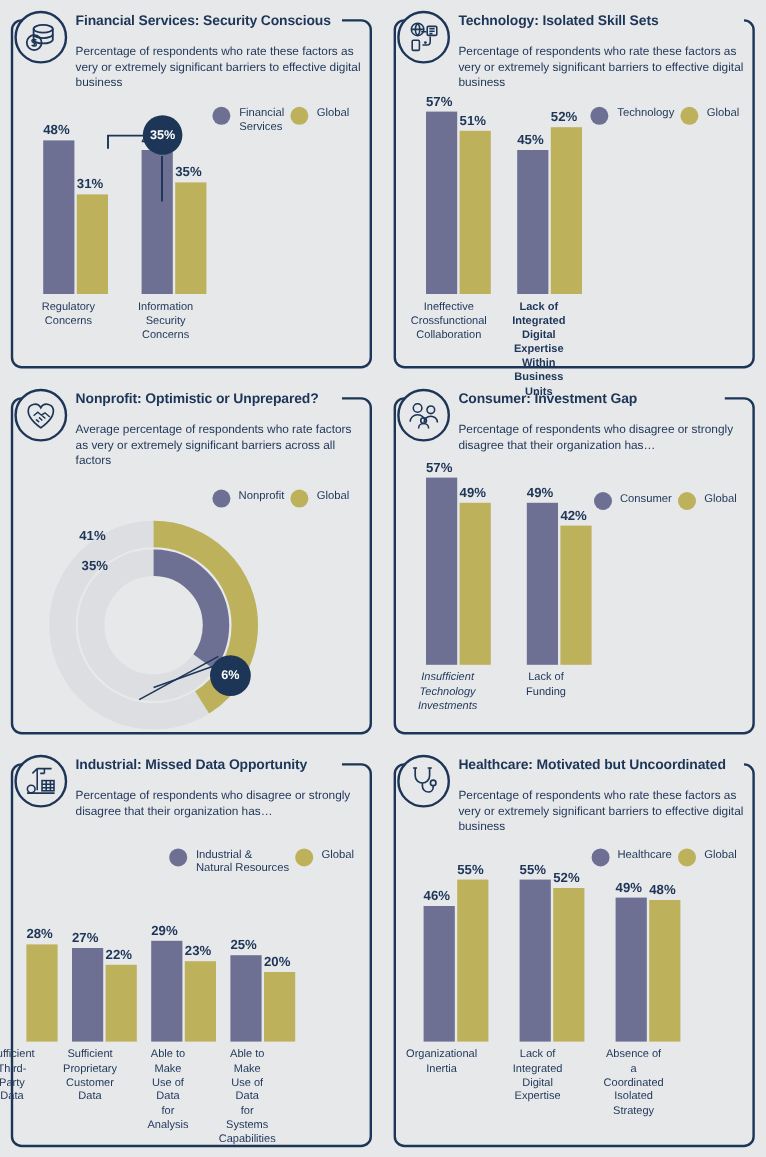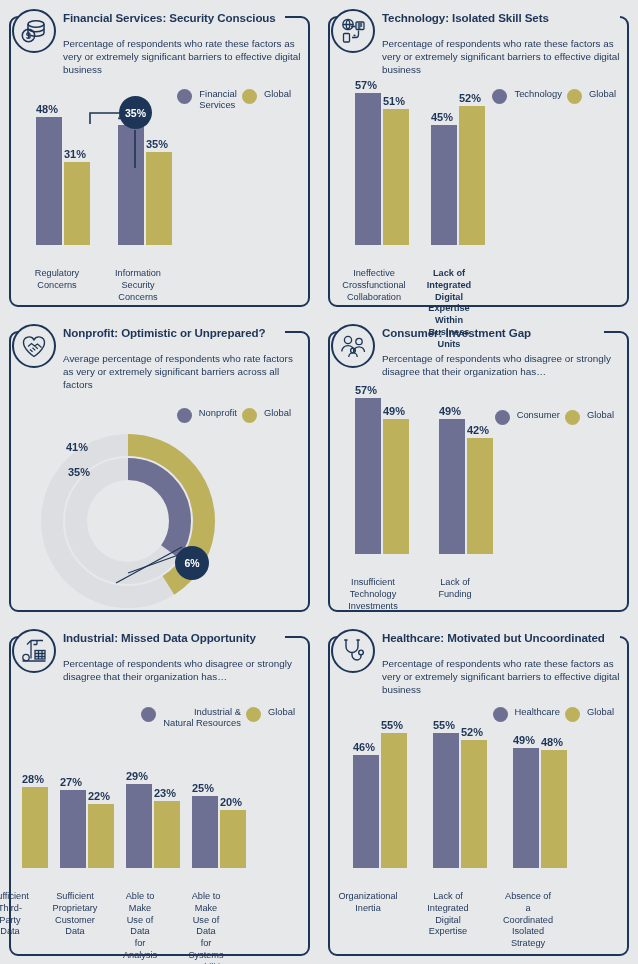--- a/index.html
+++ b/index.html
@@ -137,21 +137,21 @@
     font-size: 11px;
     font-weight: bold;
     margin-bottom: 2px;
     white-space: nowrap;
   }
   .cat-label {
     position: absolute;
     top: 100%;
     left: 50%;
     transform: translateX(-50%);
-    margin-top: 23px;
+    margin-top: 5px;
     color: #1d3557;
     font-size: 9.2px;
     line-height: 1.28;
     text-align: center;
     white-space: pre-line;
   }
 
   
   .callout {
     position: absolute;
@@ -393,21 +393,21 @@
 
       <div class="chart" style="bottom:58px; height:175px; padding-left:26px; gap:30px;">
         <div class="group">
           <div class="barwrap">
             <span class="bar-val">57%</span>
             <div class="bar series" style="height:156px;"></div>
           </div>
           <div class="barwrap">
             <span class="bar-val">49%</span>
             <div class="bar global" style="height:135px;"></div>
-            <span class="cat-label" style="left:-10px;">Insufficient
+            <span class="cat-label" style="left:-10px;font-style:italic;">Insufficient
 Technology
 Investments</span>
           </div>
         </div>
         <div class="group">
           <div class="barwrap">
             <span class="bar-val">49%</span>
             <div class="bar series" style="height:135px;"></div>
           </div>
           <div class="barwrap">
@@ -435,21 +435,21 @@
             <circle cx="7" cy="21.5" r="3.2"></circle>
             <path d="M3.5 25h23" stroke-width="1.5"></path>
           </svg>
         </div>
         <div class="head-text">
           <div class="ptitle">Industrial: Missed Data Opportunity</div>
           <div class="psub" style="max-width:240px;">Percentage of respondents who disagree or strongly disagree that their organization has…</div>
         </div>
       </div>
 
-      <div class="legend" style="right:14px; top:78px;text-align:right;">
+      <div class="legend" style="right:14px; top:78px;">
         <div class="legend-row">
           <span class="dot series"></span>
           <span class="legend-label">Industrial &amp;
 Natural Resources</span>
         </div>
         <div class="legend-row">
           <span class="dot global"></span>
           <span class="legend-label">Global</span>
         </div>
       </div>

